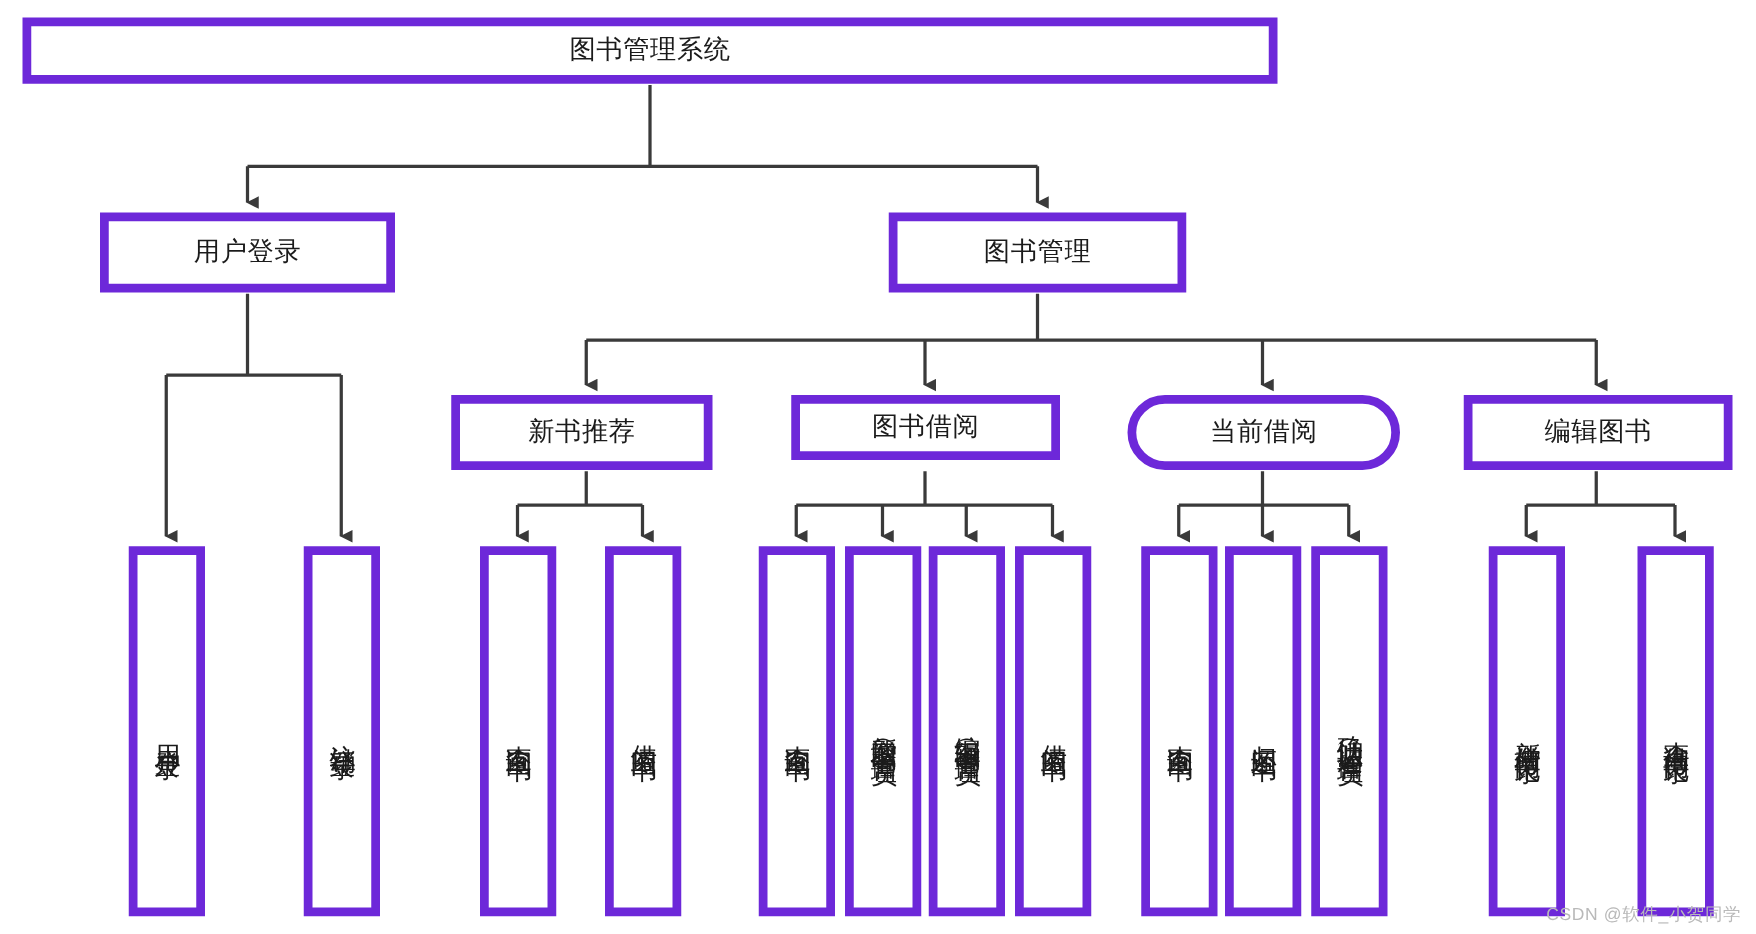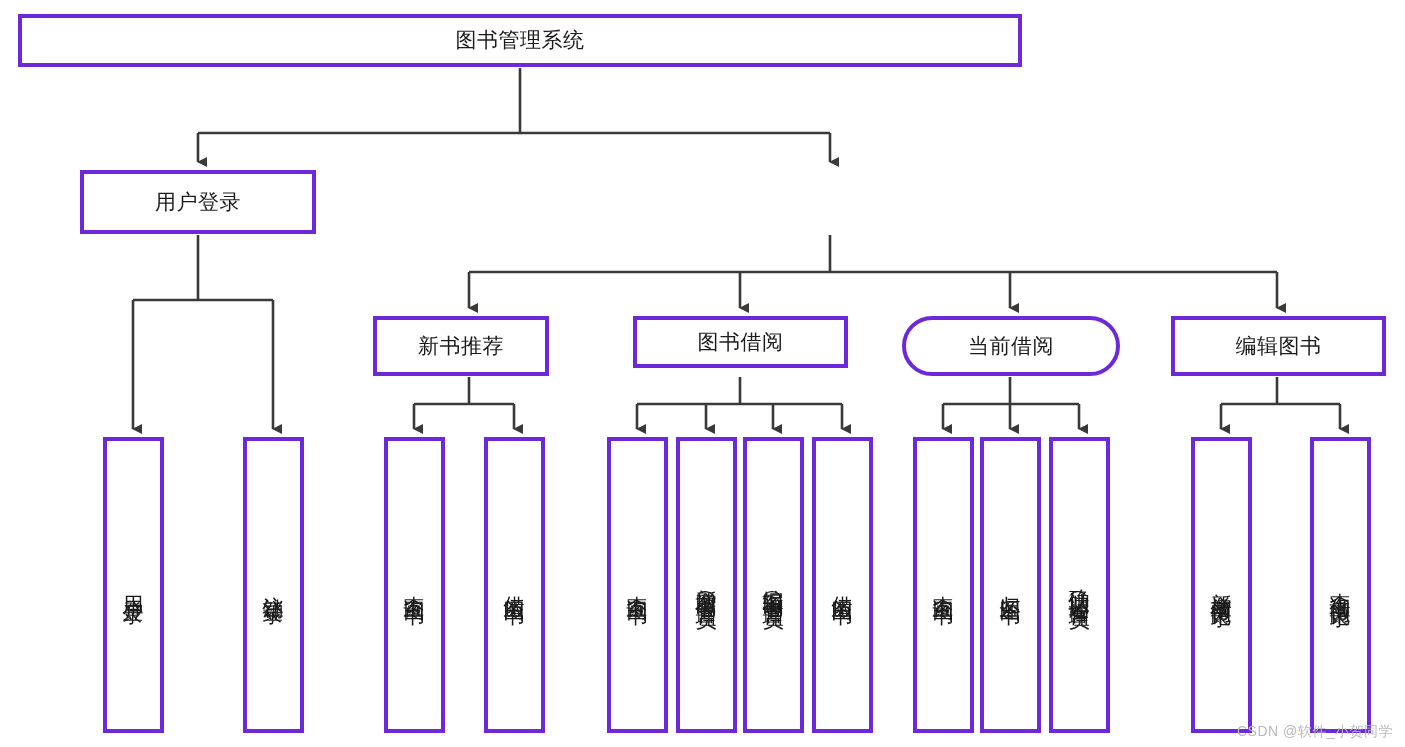--- a/index.html
+++ b/index.html
@@ -20,21 +20,21 @@
     left: 0;
     top: 0;
     width: 1405px;
     height: 747px;
     pointer-events: none;
   }
   .node {
     position: absolute;
     box-sizing: border-box;
     background: #ffffff;
-    border: 4px solid #6d28d9;
+    border: 7px solid #6d28d9;
     display: flex;
     align-items: center;
     justify-content: center;
     color: #1b1b1b;
   }
   .node .label {
     line-height: 1.18;
     text-align: center;
     white-space: pre-line;
   }
@@ -118,22 +118,25 @@
     </g>
   </svg>
 
   <div class="node horiz" style="left:18px; top:14px; width:1004px; height:53px;">
     <span class="label">图书管理系统</span>
   </div>
 
   <div class="node horiz" style="left:80px; top:170px; width:236px; height:64px;">
     <span class="label">用户登录</span>
   </div>
+  <div class="node horiz" style="left:711px; top:170px; width:238px; height:64px;">
+    <span class="label">图书管理</span>
+  </div>
 
-  <div class="node horiz" style="left:361px; top:316px; width:176px; height:60px;margin-left:12px;">
+  <div class="node horiz" style="left:361px; top:316px; width:209px; height:60px;">
     <span class="label">新书推荐</span>
   </div>
   <div class="node horiz" style="left:633px; top:316px; width:215px; height:52px;">
     <span class="label">图书借阅</span>
   </div>
   <div class="node horiz" style="left:902px; top:316px; width:218px; height:60px;border-radius:30px;">
     <span class="label">当前借阅</span>
   </div>
   <div class="node horiz" style="left:1171px; top:316px; width:215px; height:60px;">
     <span class="label">编辑图书</span>

